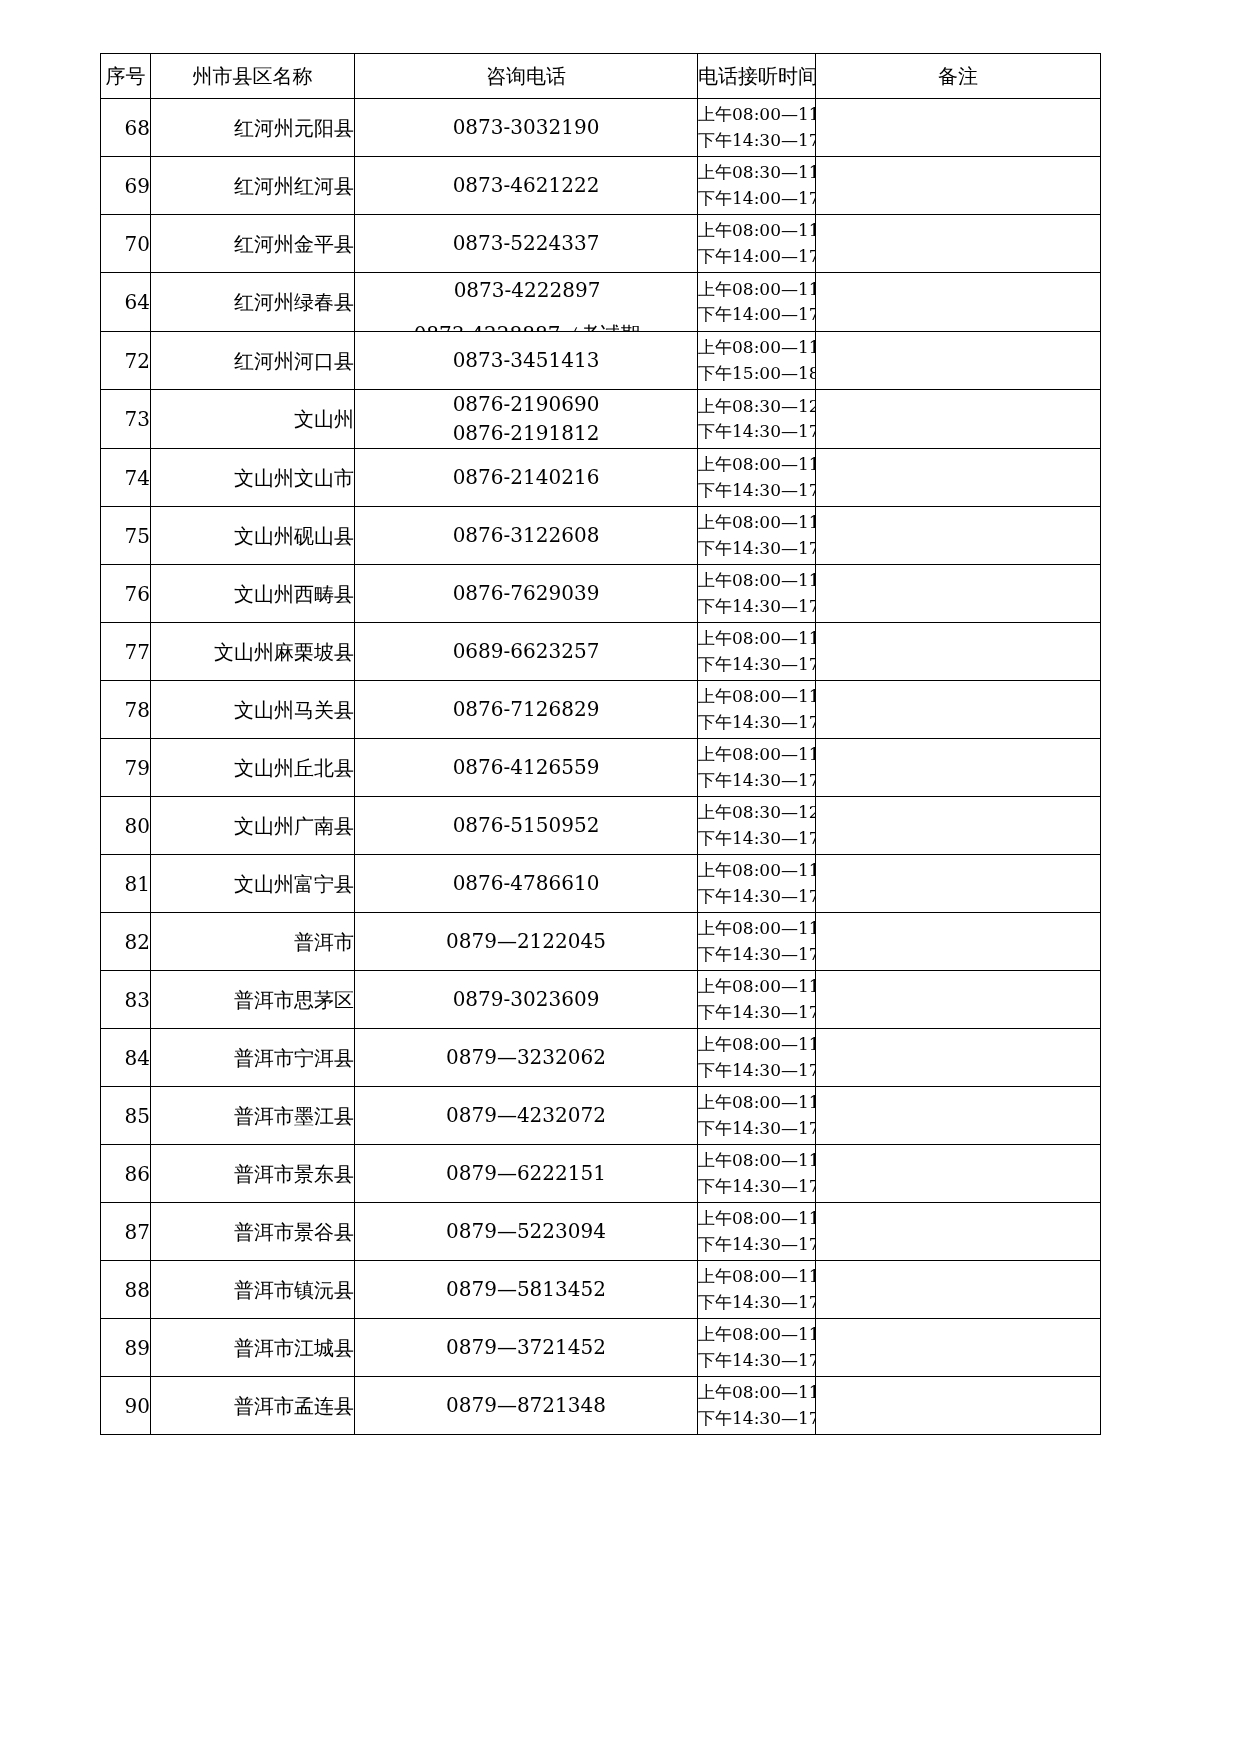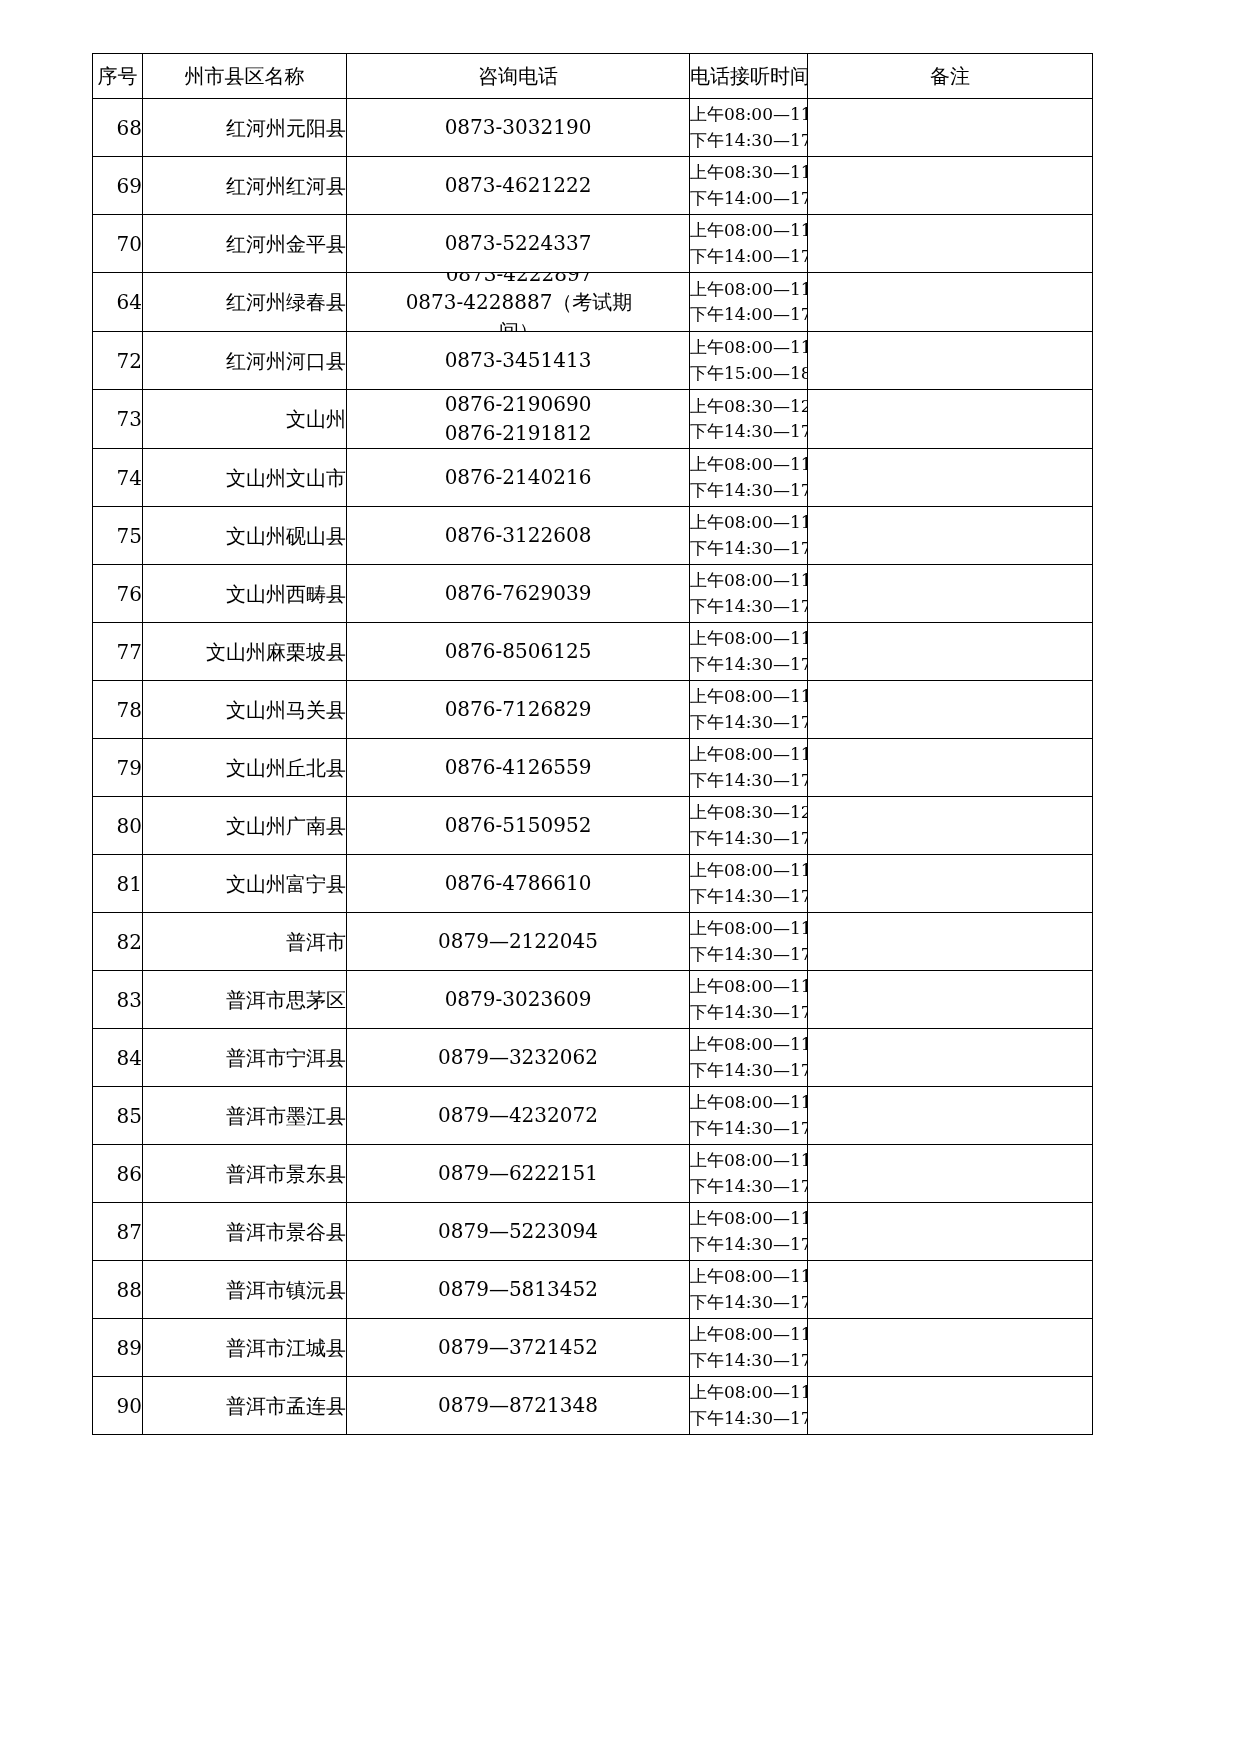--- a/index.html
+++ b/index.html
@@ -20,21 +20,21 @@
     position: absolute;
     left: 0;
     top: 0;
     width: 1240px;
     height: 1753px;
     background: #ffffff;
   }
 
   #phone-table {
     position: absolute;
-    left: 92px;
+    left: 100px;
     top: 53px;
     width: 1000px;
     border-collapse: collapse;
     table-layout: fixed;
   }
 
   #phone-table td,
   #phone-table th {
     border: 1px solid #000000;
     padding: 0;
@@ -103,21 +103,21 @@
     height: 58px;
   }
   .tel-overflow .overflow-inner {
     position: absolute;
     left: 7px;
     top: -13px;
     width: 330px;
     line-height: 1.42;
     font-size: 20px;
   }
-  .tel-overflow .overflow-inner span { display: block; }
+  .tel-overflow .overflow-inner span { display: block; margin-top: 16px; }
 </style>
 </head>
 <body>
 
 <div id="page">
   <table id="phone-table">
     <colgroup>
       <col class="col-idx">
       <col class="col-name">
       <col class="col-tel">
@@ -244,21 +244,21 @@
           <td class="cell-time">
             <span class="time-line">上午08:00—11:30</span>
             <span class="time-line">下午14:30—17:30</span>
           </td>
           <td class="cell-note"></td>
         </tr>
         <tr>
           <td class="cell-idx">77</td>
           <td class="cell-name">文山州麻栗坡县</td>
           <td class="cell-tel">
-            <span class="tel-line">0876-8506125</span>
+            <span class="tel-line">0689-6623257</span>
           </td>
           <td class="cell-time">
             <span class="time-line">上午08:00—11:30</span>
             <span class="time-line">下午14:30—17:30</span>
           </td>
           <td class="cell-note"></td>
         </tr>
         <tr>
           <td class="cell-idx">78</td>
           <td class="cell-name">文山州马关县</td>

